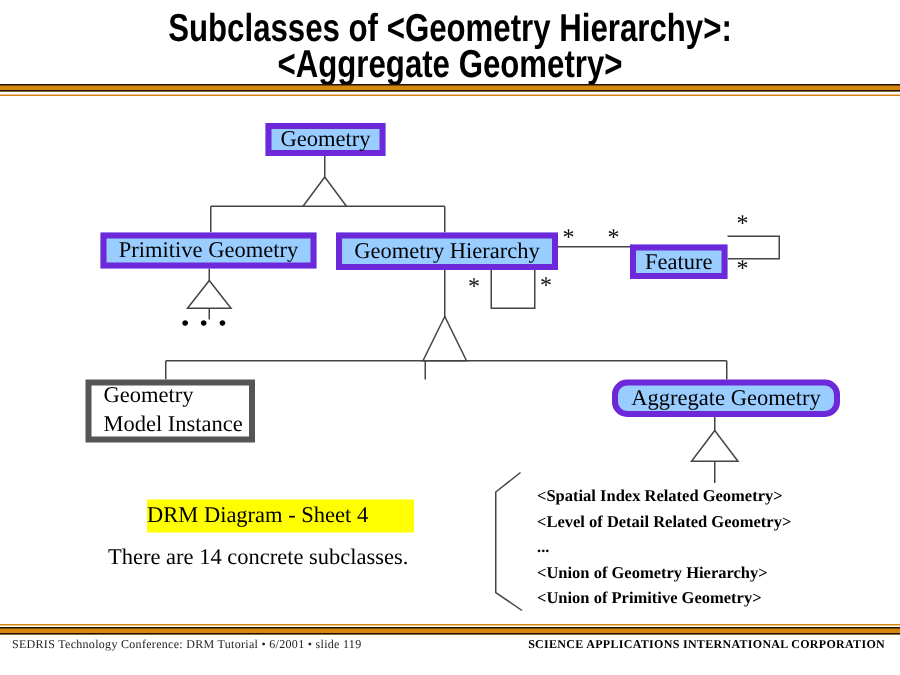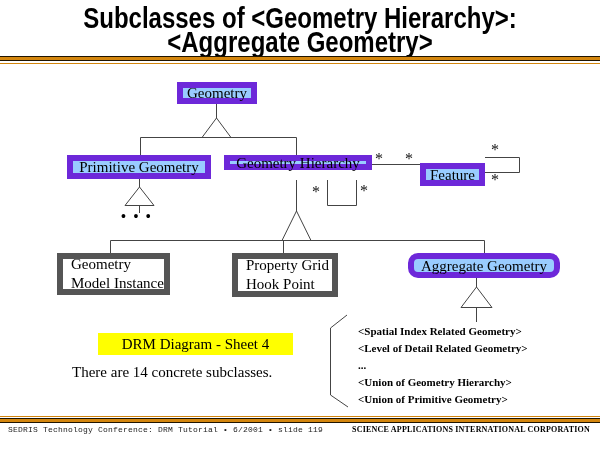--- a/index.html
+++ b/index.html
@@ -5,73 +5,73 @@
   html,body{margin:0;padding:0;background:#888;}
   .slide{
     position:relative;width:600px;height:450px;background:#ffffff;
     font-family:"Liberation Serif",serif;color:#000;overflow:hidden;
     margin:0 auto;
   }
   
   .title{
     position:absolute;top:6px;left:0;width:600px;text-align:center;
     font-family:"Liberation Sans",sans-serif;font-weight:bold;
-    font-size:30px;line-height:24px;color:#000;
+    font-size:26px;line-height:24px;color:#000;
   }
   .title .tline{display:block;transform:scaleX(0.80);transform-origin:50% 50%;white-space:nowrap;}
   
   .ribbon{position:absolute;left:0;width:600px;height:5px;background:#d4860e;
     border-top:1px solid #1f1400;border-bottom:1px solid #1f1400;box-sizing:border-box;}
   .thinline{position:absolute;left:0;width:600px;height:1px;background:#d4860e;}
   .ribbon-top{top:56px;}
   .thin-top{top:63px;}
   .thin-bottom{top:416px;}
   .ribbon-bottom{top:418px;}
   
   .connectors{position:absolute;left:0;top:0;}
   .classbox{
-    position:absolute;box-sizing:border-box;border:6px solid #6d28d9;
+    position:absolute;box-sizing:border-box;border:4px solid #6d28d9;
     font-size:15px;line-height:20px;text-align:center;
     display:flex;align-items:center;justify-content:center;white-space:nowrap;
   }
   .blue{background:#99ccff;}
   .white{background:#ffffff;border-color:#555;}
   .twoline{flex-direction:column;align-items:flex-start;justify-content:center;
     text-align:left;padding-left:8px;line-height:19px;}
   .box-geometry{left:177px;top:82px;width:80px;height:22px;}
   .box-primitive{left:67px;top:155px;width:144px;height:24px;}
-  .box-hierarchy{left:224px;top:155px;width:148px;height:15px;}
+  .box-hierarchy{left:224px;top:155px;width:148px;height:25px;}
   .box-feature{left:420px;top:163px;width:65px;height:23px;}
   .box-model-instance{left:57px;top:253px;width:113px;height:42px;}
   .box-property-grid{left:232px;top:253px;width:106px;height:44px;}
   .box-aggregate{left:408px;top:253px;width:152px;height:25px;border-radius:10px;}
   .mult{
     position:absolute;width:12px;text-align:center;font-size:16px;line-height:16px;
     font-family:"Liberation Serif",serif;color:#111;
   }
   .m1{left:373px;top:151px;}
   .m2{left:403px;top:151px;}
   .m3{left:489px;top:142px;}
   .m4{left:489px;top:172px;}
   .m5{left:310px;top:184px;}
   .m6{left:358px;top:183px;}
   .dots{position:absolute;left:121px;top:209px;font-size:14px;font-weight:bold;
     letter-spacing:2px;color:#000;}
   
   .sheet-label{
-    position:absolute;left:98px;top:333px;width:195px;height:22px;
-    background:#ffff00;font-size:15px;display:flex;align-items:center;justify-content:center;
+    position:absolute;left:98px;top:333px;width:178px;height:22px;
+    background:#ffff00;font-size:15px;display:flex;align-items:center;justify-content:flex-start;
   }
   .note{position:absolute;left:72px;top:364px;font-size:15px;}
   .subclass-list{position:absolute;left:358px;top:323px;font-size:11px;line-height:17px;font-weight:bold;}
   .subclass-list div{white-space:nowrap;}
   
   .footer-left{
     position:absolute;left:8px;top:425px;font-size:8px;color:#222;
-    font-family:Liberation Mono, monospace;letter-spacing:0.2px;
+    font-family:Liberation Serif, serif;letter-spacing:0.2px;
   }
   .footer-right{
     position:absolute;right:10px;top:425px;font-size:8px;font-weight:bold;color:#000;
     font-family:"Liberation Serif",serif;letter-spacing:0.2px;
   }
 </style>
 </head>
 <body>
 
 <div class="slide">
@@ -133,24 +133,20 @@
   <div class="classbox blue box-hierarchy">
     <span>Geometry Hierarchy</span>
   </div>
   <div class="classbox blue box-feature">
     <span>Feature</span>
   </div>
   <div class="classbox white twoline box-model-instance">
     <span>Geometry</span>
     <span>Model Instance</span>
   </div>
-  <div class="classbox white twoline box-property-grid">
-    <span>Property Grid</span>
-    <span>Hook Point</span>
-  </div>
   <div class="classbox blue box-aggregate">
     <span>Aggregate Geometry</span>
   </div>
 
   <span class="mult m1">*</span>
   <span class="mult m2">*</span>
   <span class="mult m3">*</span>
   <span class="mult m4">*</span>
   <span class="mult m5">*</span>
   <span class="mult m6">*</span>

